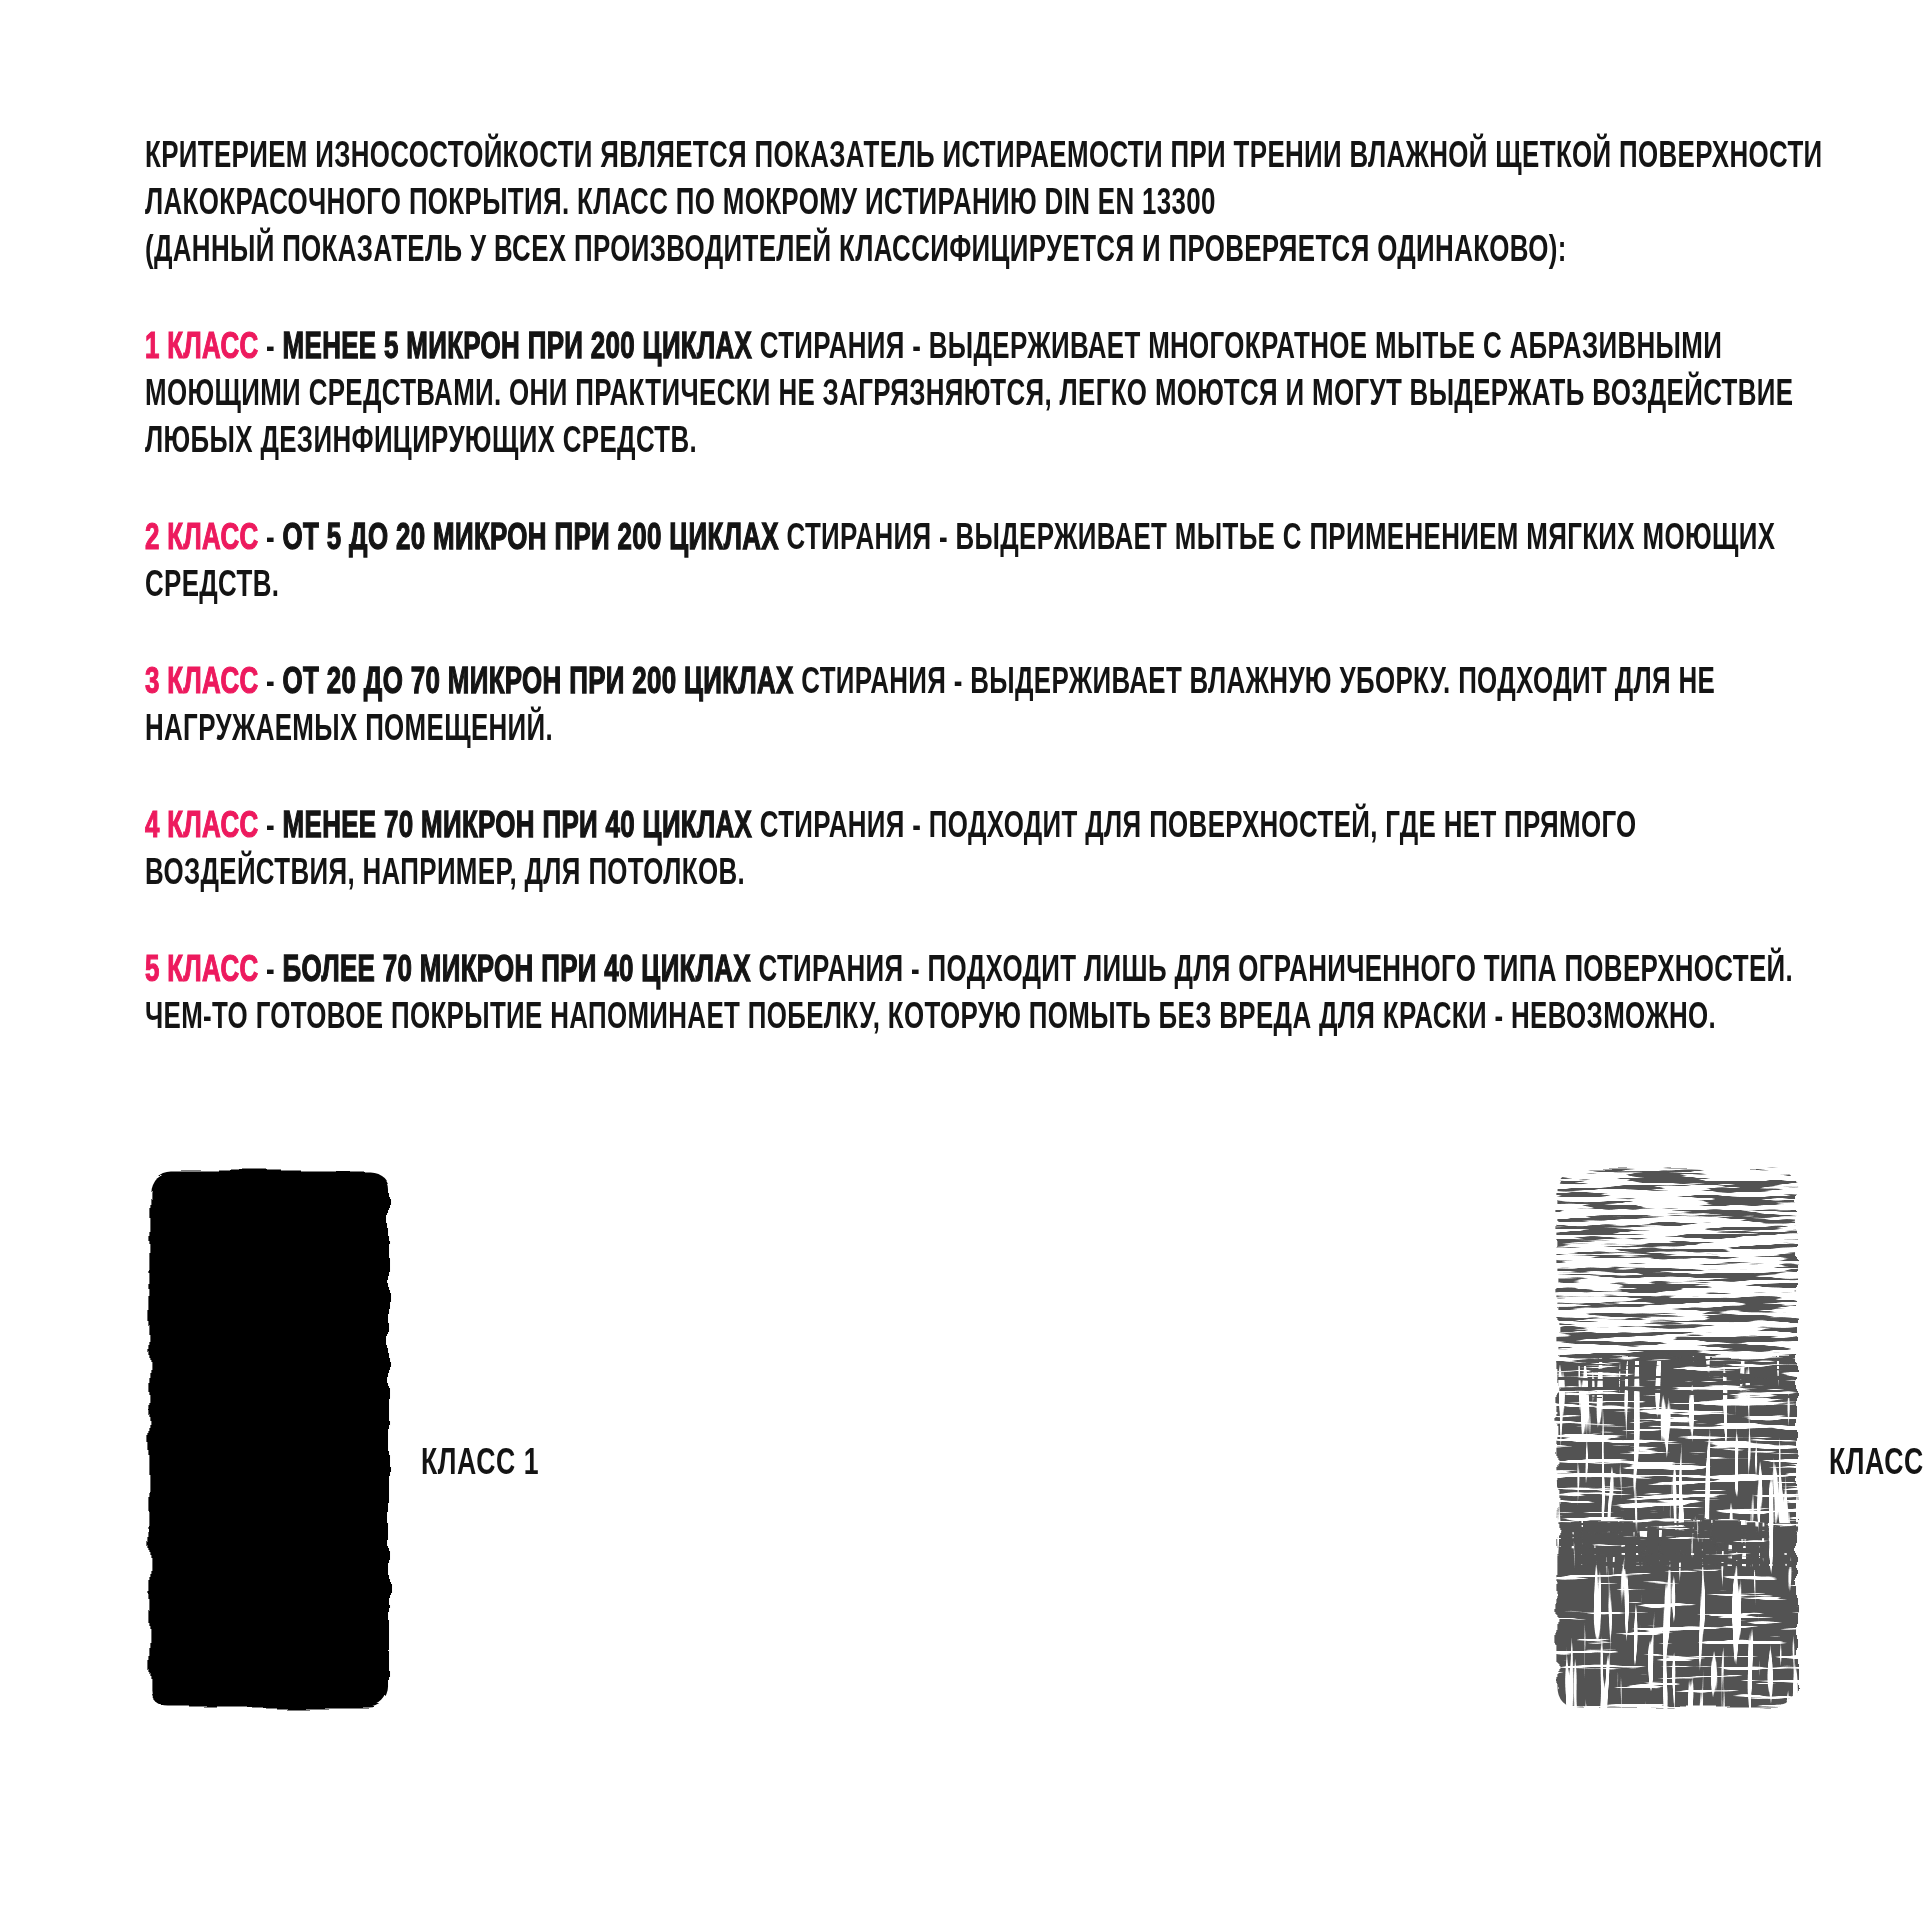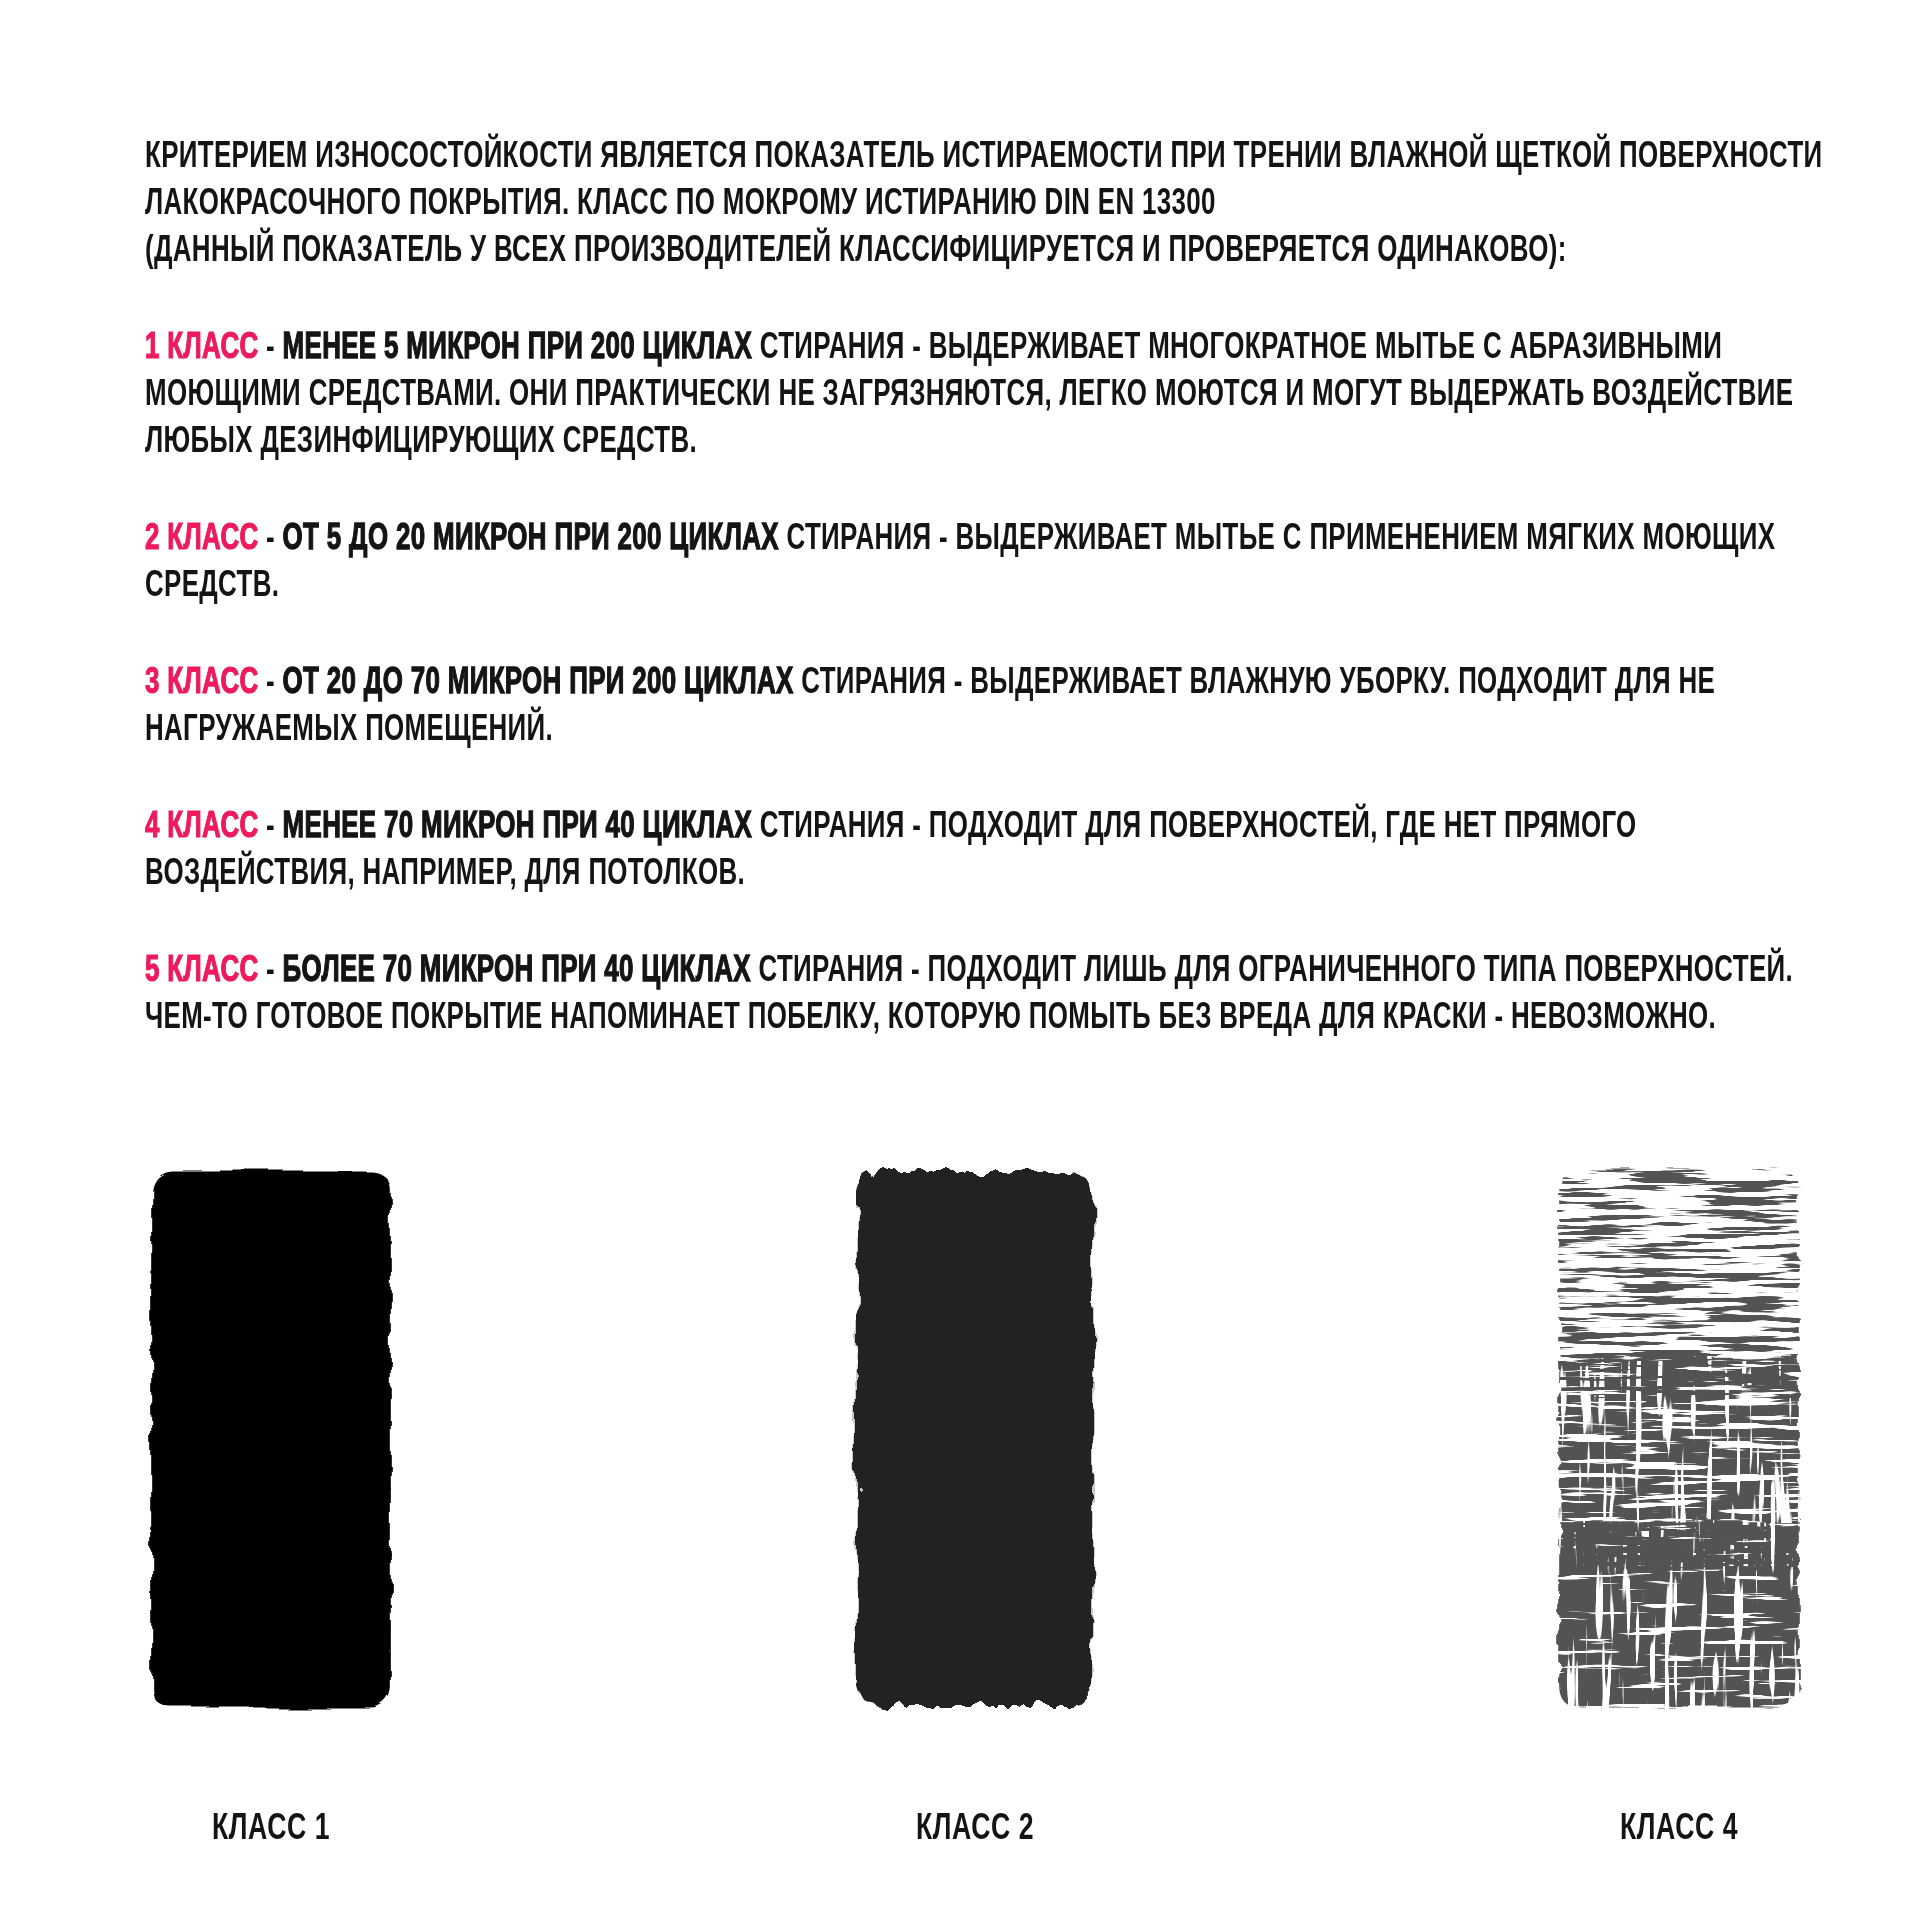--- a/index.html
+++ b/index.html
@@ -16,21 +16,21 @@
   .para{
     font-size:37px;line-height:47px;font-weight:700;
     letter-spacing:0.5px;margin:0 0 50px 0;white-space:pre-wrap;
   }
   .cl{color:#ED1A5E;-webkit-text-stroke:1.2px #ED1A5E;}
   .hl{-webkit-text-stroke:1.3px #141414;}
   .swatch-row{
     position:absolute;left:140px;top:1161px;width:1670px;
     display:flex;justify-content:space-between;
   }
-  .cell{width:262px;display:flex;flex-direction:column;align-items:center;gap:44px;}
+  .cell{width:262px;display:flex;flex-direction:row;align-items:center;}
   .swatch{width:262px;height:556px;display:block;overflow:visible;}
   .swatch-label{
     margin-top:45px;font-size:37px;font-weight:700;letter-spacing:0.8px;
     transform:scaleX(0.72);transform-origin:center top;white-space:nowrap;
   }
   .defs-holder{position:absolute;width:0;height:0;}
 </style>
 </head>
 <body>
 
@@ -168,28 +168,20 @@
 
   <div class="cell">
     <svg class="swatch" viewBox="0 0 330 710">
       <g fill="#050505">
         <rect x="12" y="12" width="306" height="686" rx="26" filter="url(#f1)"></rect>
       </g>
     </svg>
     <div class="swatch-label">КЛАСС 1</div>
   </div>
 
-  <div class="cell">
-    <svg class="swatch" viewBox="0 0 330 710">
-      <g fill="#212121">
-        <rect x="14" y="14" width="302" height="682" rx="30" filter="url(#f2)"></rect>
-      </g>
-    </svg>
-    <div class="swatch-label">КЛАСС 2</div>
-  </div>
 
 
   <div class="cell">
     <svg class="swatch" viewBox="0 0 330 710">
       <g fill="#535353">
         <path d="M12,40 Q12,12 40,12 L290,12 Q318,12 318,40 L318,300 L12,300 Z" filter="url(#f4a)"></path>
         <rect x="12" y="250" width="306" height="270" filter="url(#f4b)"></rect>
         <path d="M12,460 L318,460 L318,670 Q318,698 290,698 L40,698 Q12,698 12,670 Z" filter="url(#f4c)"></path>
       </g>
     </svg>

